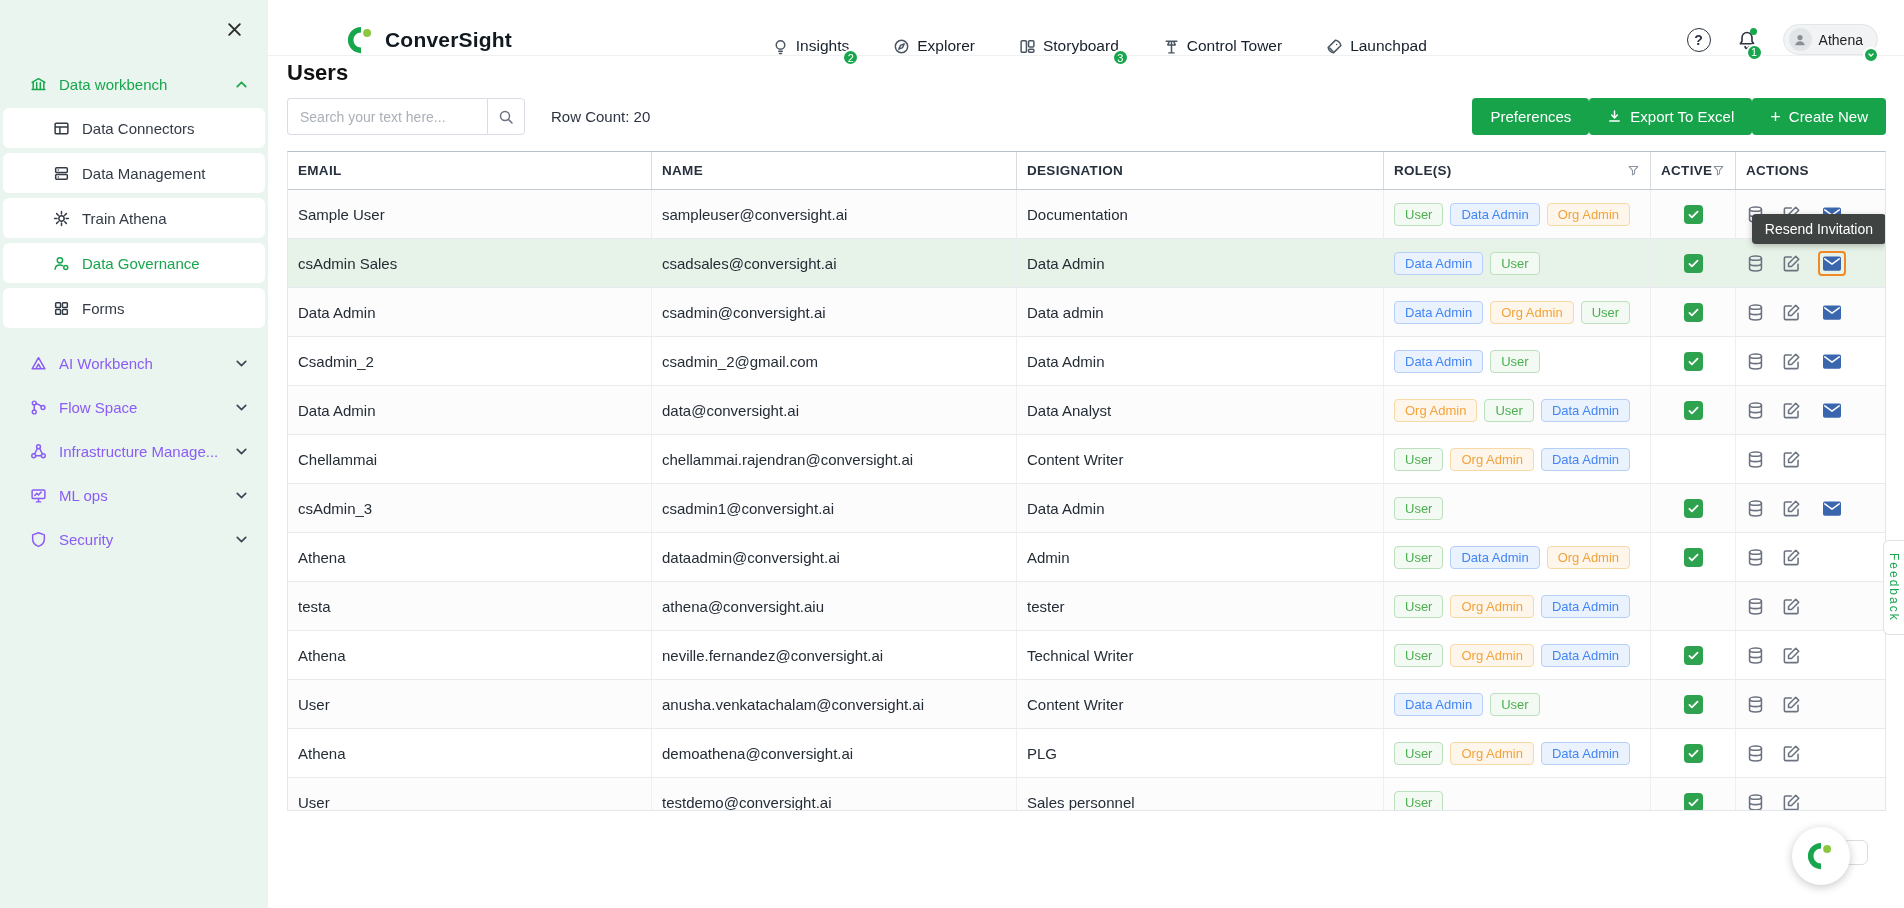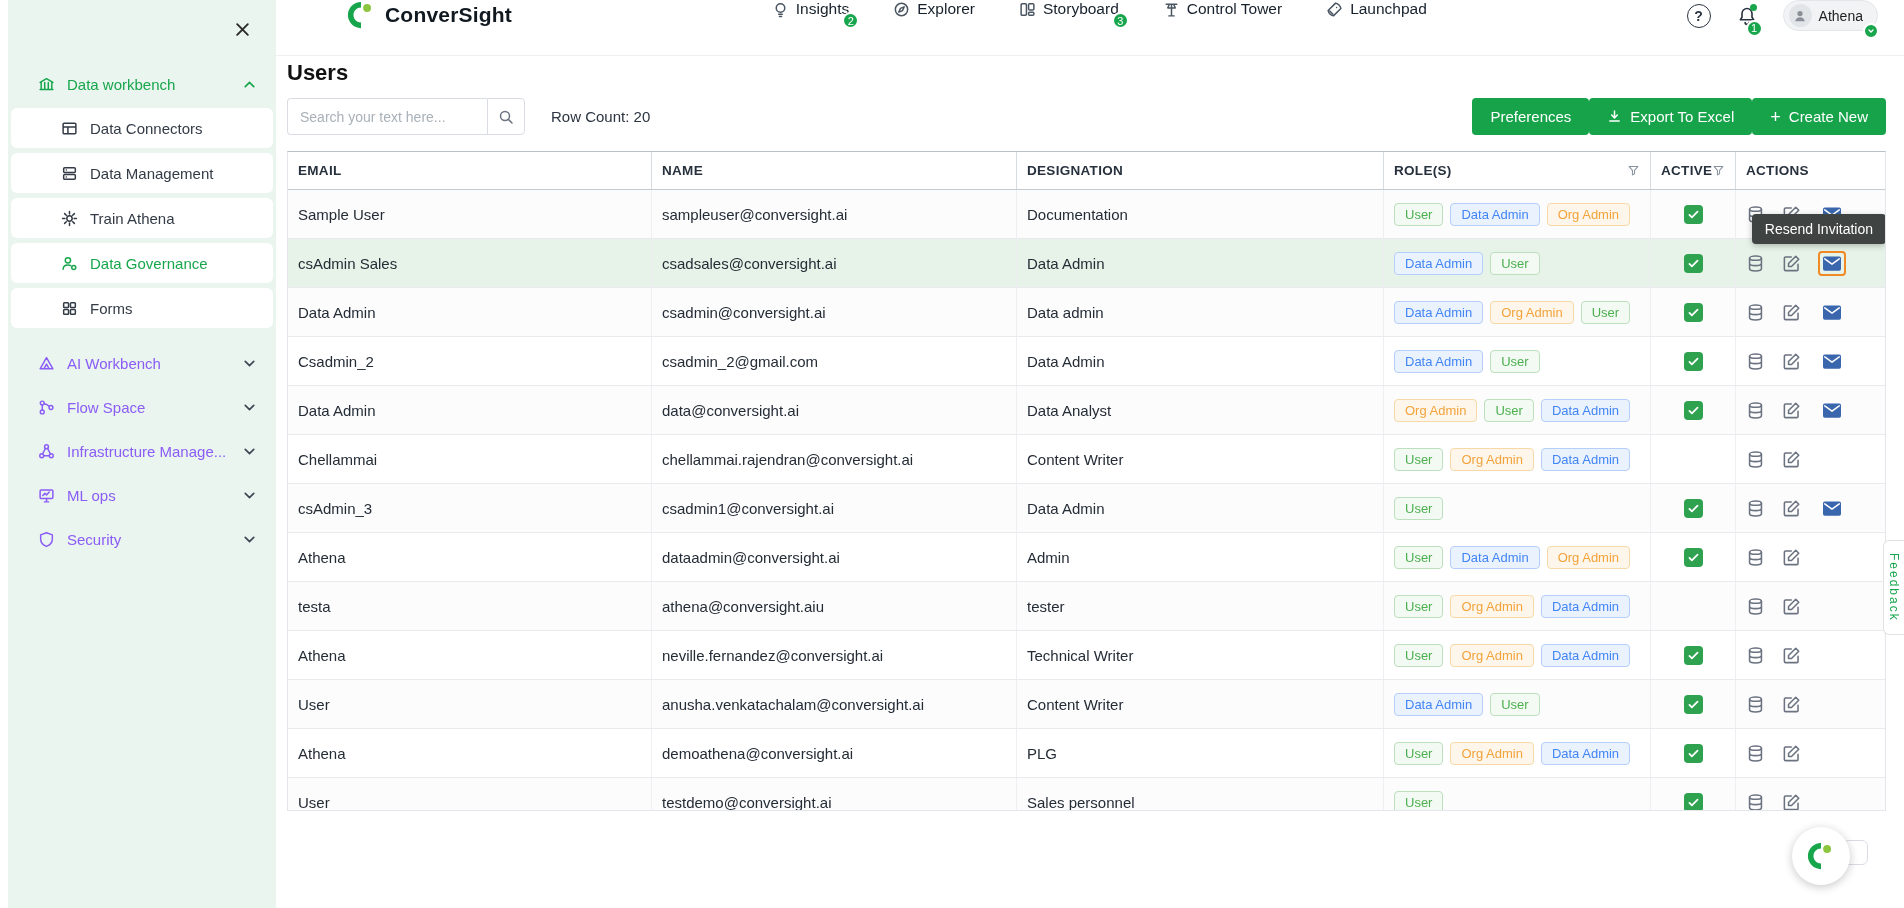--- a/index.html
+++ b/index.html
@@ -1,34 +1,34 @@
 <!DOCTYPE html>
 <html><head>
 <meta charset="utf-8">
 <style>
   * { margin:0; padding:0; box-sizing:border-box; }
   html,body { width:1904px; height:908px; overflow:hidden; font-family:"Liberation Sans", sans-serif; background:#fff; color:#1f2937; }
   svg { display:block; }
 
   
-  .sidebar { position:fixed; left:8px; top:0; width:268px; height:908px; background:#E9F5EE; z-index:5; }
+  .sidebar { position:fixed; left:0; top:0; width:268px; height:908px; background:#E9F5EE; z-index:5; }
   .close-btn { position:absolute; top:16px; right:16px; width:26px; height:26px; background:none; border:none; cursor:pointer; color:#2b2b2b; }
   .side-group-header { display:flex; align-items:center; gap:12px; height:44px; padding:0 18px 0 30px; cursor:pointer; font-size:15px; color:#253142; }
   .side-group-header.green { color:#18A64D; margin-top:62px; }
   .side-group-header .chev { margin-left:auto; color:inherit; }
   .side-items { padding:2px 0 8px 0; }
   .side-item { display:flex; align-items:center; gap:12px; height:40px; margin:0 3px 5px 3px; padding-left:50px; background:#fff; border-radius:6px; cursor:pointer; font-size:15px; color:#333b46; }
   .side-item.active { color:#18A64D; }
   .side-section { display:flex; align-items:center; gap:12px; height:44px; padding:0 18px 0 30px; cursor:pointer; font-size:15px; color:#8b5cf6; }
   .side-section .chev { margin-left:auto; color:#3c4654; }
   .icon16 { width:17px; height:17px; flex:0 0 auto; }
 
   
   .main { margin-left:268px; height:908px; position:relative; }
-  .topbar { height:56px; display:flex; align-items:flex-start; padding:0 26px 0 78px; border-bottom:1px solid #eef0f2; background:#fff; }
+  .topbar { height:56px; display:flex; align-items:flex-end; padding:0 26px 0 78px; border-bottom:1px solid #eef0f2; background:#fff; }
   .logo { display:flex; align-items:center; gap:9px; cursor:pointer; }
   .logo-text { font-size:21px; font-weight:700; color:#101820; letter-spacing:.2px; }
   .topnav { display:flex; align-items:center; gap:44px; margin:0 auto; }
   .nav-item { position:relative; display:flex; align-items:center; gap:7px; cursor:pointer; font-size:15.5px; color:#16202b; }
   .nav-item .icon16 { color:#4a5562; }
   .nav-badge { position:absolute; right:-10px; bottom:-11px; min-width:17px; height:17px; border-radius:50%; background:#18A64D; color:#fff; font-size:11px; display:flex; align-items:center; justify-content:center; border:2px solid #fff; }
   .top-right { display:flex; align-items:center; gap:26px; }
   .help-btn { width:24px; height:24px; border-radius:50%; border:1.7px solid #2b3440; background:none; color:#2b3440; font-weight:700; font-size:14px; cursor:pointer; display:flex; align-items:center; justify-content:center; }
   .bell-wrap { position:relative; cursor:pointer; color:#2b3440; }
   .bell-dot { position:absolute; top:-2px; right:0px; width:7px; height:7px; border-radius:50%; background:#18A64D; }

